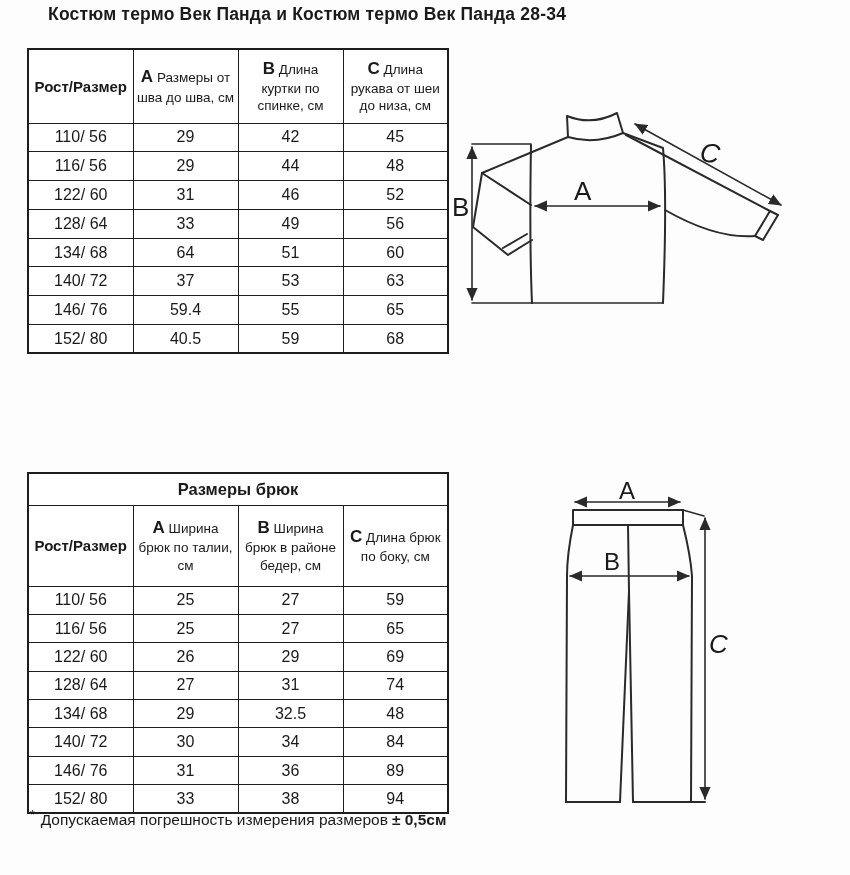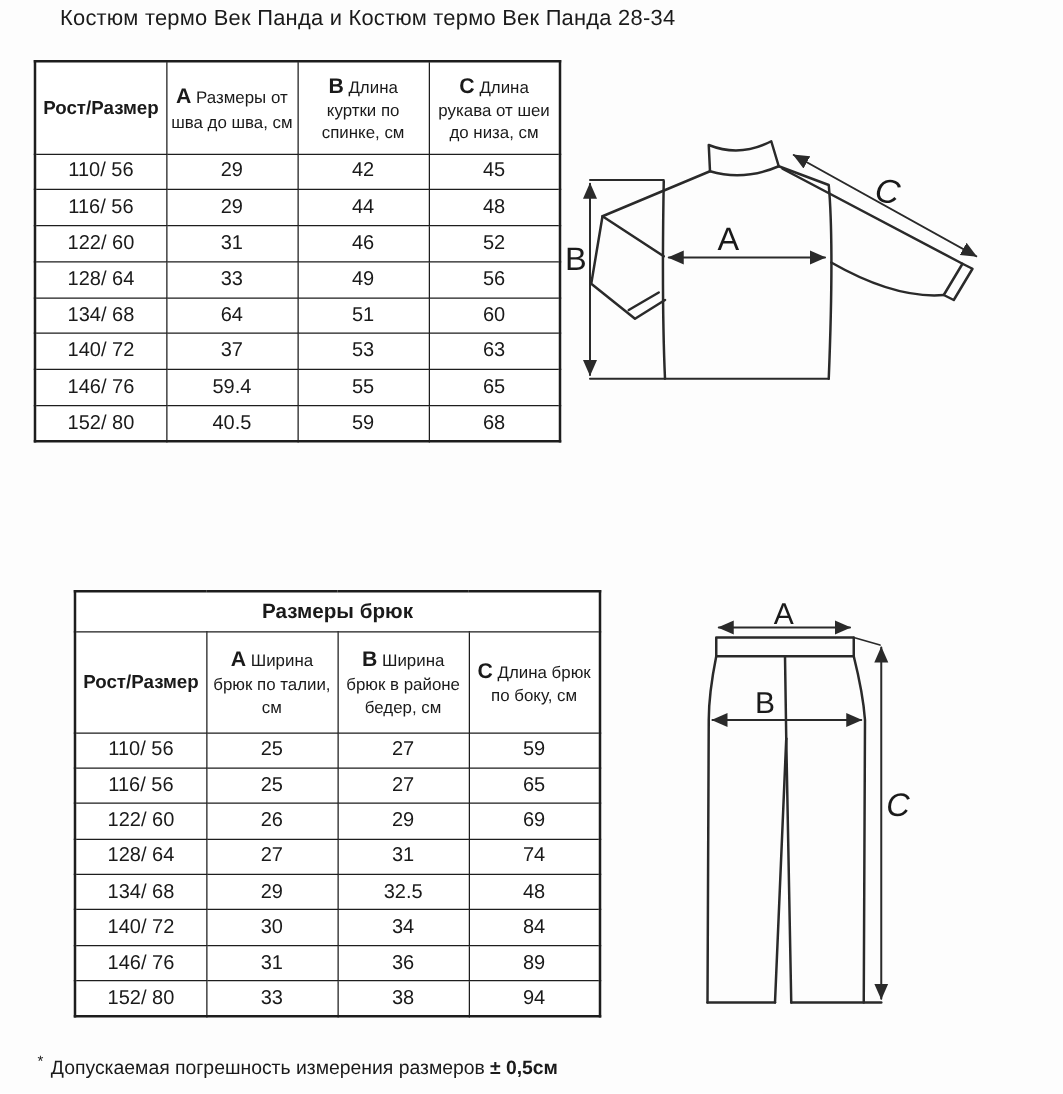--- a/index.html
+++ b/index.html
@@ -1,48 +1,48 @@
 <!DOCTYPE html>
 <html><head>
 <meta charset="utf-8">
 <style>
   html,body{margin:0;padding:0;background:#ffffff;}
   #page{
     position:relative;width:850px;height:875px;background:#fdfdfd;
     font-family:"Liberation Sans","DejaVu Sans",sans-serif;color:#1a1a1a;overflow:hidden;
   }
   .page-title{
-    position:absolute;left:48px;top:4px;font-size:17.5px;font-weight:normal;
+    position:absolute;left:48px;top:4px;font-size:17.5px;font-weight:bold;
     letter-spacing:.2px;white-space:nowrap;
   }
   table.size-table{
     position:absolute;left:27px;width:420px;border-collapse:collapse;table-layout:fixed;
     background:#fff;border:2px solid #1d1d1d;
   }
   table.size-table th, table.size-table td{
     border:1.5px solid #1d1d1d;text-align:center;vertical-align:middle;padding:1px 3px;
   }
   #jacket-table{top:48px;}
-  #pants-table{top:472px;margin-left:32px;}
+  #pants-table{top:472px;}
   tr.title-row th{font-size:16.5px;font-weight:bold;}
   #jacket-table tr.title-row{height:36px;}
   #pants-table tr.title-row{height:32px;}
   #jacket-table tr.head-row{height:74px;}
   #pants-table tr.head-row{height:81px;}
   tr.head-row th{font-weight:normal;font-size:13.5px;line-height:1.3;}
   tr.head-row th.size-h{font-size:15px;font-weight:bold;}
   .ltr{font-size:17px;font-weight:bold;}
   .dsc{font-size:13.5px;}
   #jacket-table tbody tr{height:28.8px;}
   #pants-table tbody tr{height:28.4px;}
   tbody td{font-size:16px;}
   .diagram{position:absolute;}
   #jacket-diagram{left:445px;top:88px;}
   #pants-diagram{left:545px;top:470px;}
-  .footnote{position:absolute;left:30px;top:842px;font-size:15.5px;}
+  .footnote{position:absolute;left:30px;top:808px;font-size:15.5px;}
   .footnote .mark{font-size:12px;vertical-align:6px;margin-right:6px;}
   .footnote .tol{font-weight:bold;margin-left:4px;}
   svg text{fill:#1a1a1a;}
 </style>
 </head>
 <body>
 
 <div id="page">
 
   <div class="page-title">Костюм термо Век Панда и Костюм термо Век Панда 28-34</div>

